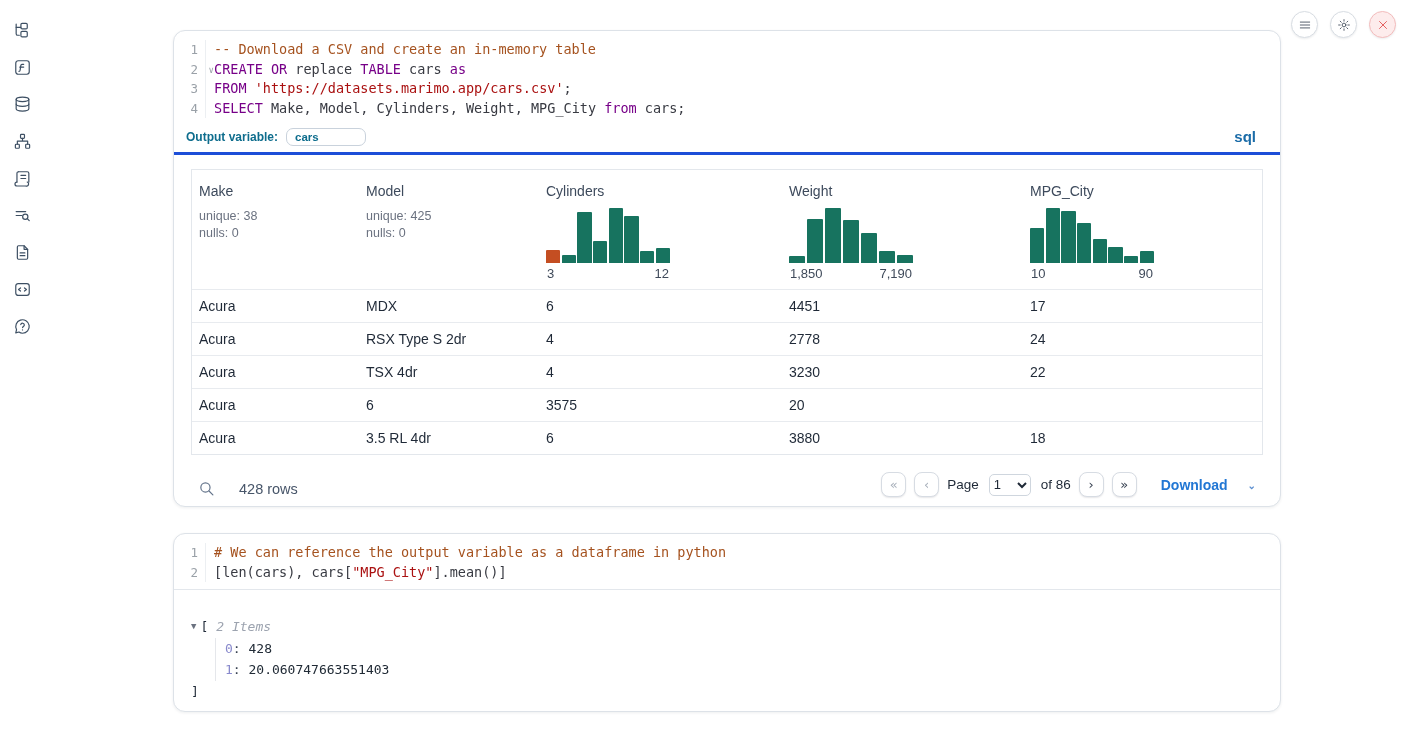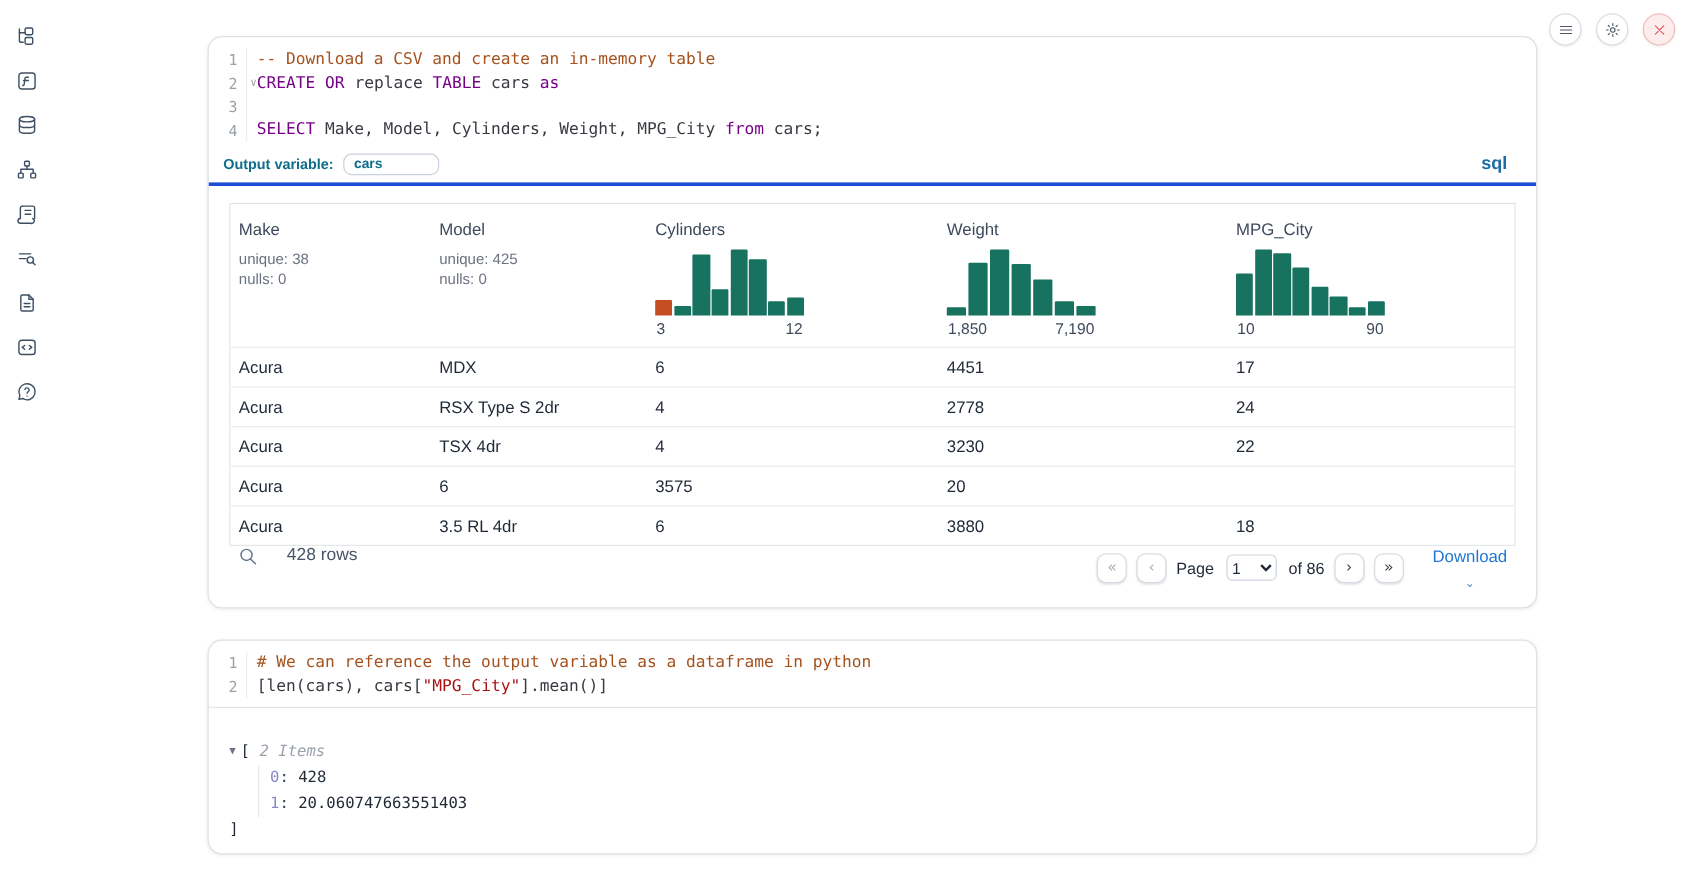--- a/index.html
+++ b/index.html
@@ -62,36 +62,36 @@
   .th-stat { font-size:12.5px; color:#6b7280; line-height:17px; }
   .hist { width:124px; }
   .hist-bars { display:flex; align-items:flex-end; gap:1.5px; height:55px; }
   .hbar { flex:1; border-radius:1px 1px 0 0; }
   .hist-labels { display:flex; justify-content:space-between; font-size:13px; color:#3f4a5a;
                  margin-top:3px; padding:0 1px; }
   .trow { border-top:1px solid #e8ebef; height:33px; cursor:pointer; }
   .tcell { display:flex; align-items:center; padding-left:7px; font-size:14px; color:#1f2937; }
 
   
-  .table-footer { display:flex; align-items:flex-start; height:44px; padding:0 24px 2px 24px; }
+  .table-footer { display:flex; align-items:flex-end; height:44px; padding:0 24px 2px 24px; }
   .search-icon { width:17px; height:17px; margin-right:24px; cursor:pointer; }
   .search-icon svg { width:17px; height:17px; stroke:#64748b; fill:none; stroke-width:1.7;
                      stroke-linecap:round; }
   .rows-count { font-size:14.5px; color:#475569; }
   .pager { margin-left:auto; display:flex; align-items:center; gap:8px; }
   .pg-btn { width:25px; height:25px; border:1px solid #d7dce3; border-radius:8px; background:#fff;
             box-shadow:0 1px 1.5px rgba(15,23,42,.1); font-size:13px; line-height:1;
             display:flex; align-items:center; justify-content:center; cursor:pointer;
             color:#374151; font-family:"DejaVu Sans",sans-serif; }
   .pg-btn.disabled { color:#a7afba; cursor:default; }
   .pg-text { font-size:13.5px; color:#1f2937; }
   .page-select { height:22px; width:42px; border:1px solid #cfd6de; border-radius:5px;
                  font-size:13px; color:#1f2937; background:#fff; margin:0 2px; }
-  .download { margin-left:16px; font-size:14px; font-weight:400; color:#2277d4; cursor:pointer;
-              display:flex; align-items:center; gap:8px;flex-direction:column; }
+  .download { margin-left:16px; font-size:14px; font-weight:700; color:#2277d4; cursor:pointer;
+              display:flex; align-items:center; gap:20px; }
   .dl-chev { font-size:10px; color:#5b8ed0; transform:translateY(1px); }
 
   
   .py-output { border-top:1px solid #e3e7ec; padding:26px 16px 0 17px;
                font-family:"DejaVu Sans Mono","Liberation Mono",monospace; font-size:13px; }
   .tree-line { line-height:21.5px; display:flex; }
   .tree-chev { color:#6b7280; font-size:9px; margin-right:4px; align-self:center; cursor:pointer; }
   .tree-bracket { color:#1f2937; }
   .tree-items { color:#9ca3af; font-style:italic; margin-left:8px; }
   .tree-entry { margin-left:24px; border-left:1px solid #e5e7eb; padding-left:0; }
@@ -195,20 +195,21 @@
       <div class="cl">
         <span class="ln">1</span>
         <span class="lc"><span class="tok-com">-- Download a CSV and create an in-memory table</span></span>
       </div>
       <div class="cl">
         <span class="ln">2<span class="fold">∨</span></span>
         <span class="lc"><span class="tok-kw">CREATE</span><span> </span><span class="tok-kw">OR</span><span> replace </span><span class="tok-kw">TABLE</span><span> cars </span><span class="tok-kw">as</span></span>
       </div>
       <div class="cl">
         <span class="ln">3</span>
+        <span class="lc"><span class="tok-kw">FROM</span><span> </span><span class="tok-str">'https://datasets.marimo.app/cars.csv'</span><span>;</span></span>
       </div>
       <div class="cl">
         <span class="ln">4</span>
         <span class="lc"><span class="tok-kw">SELECT</span><span> Make, Model, Cylinders, Weight, MPG_City </span><span class="tok-kw">from</span><span> cars;</span></span>
       </div>
     </div>
 
   <div class="sql-footer">
     <span class="outvar-label">Output variable:</span>
     <input class="outvar-input" value="cars" style="">

